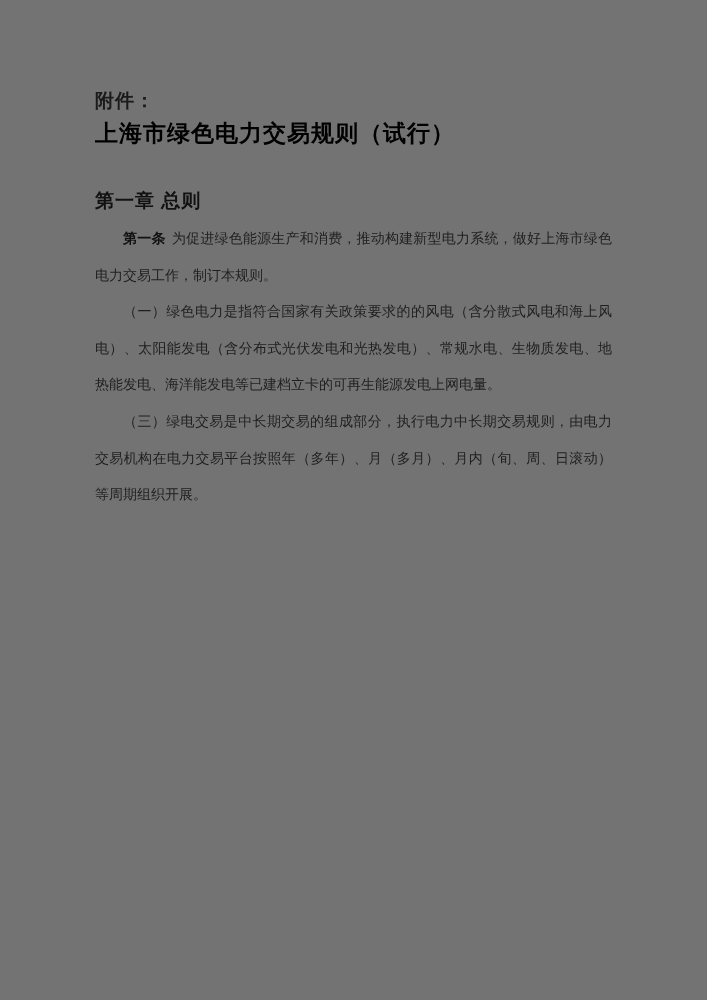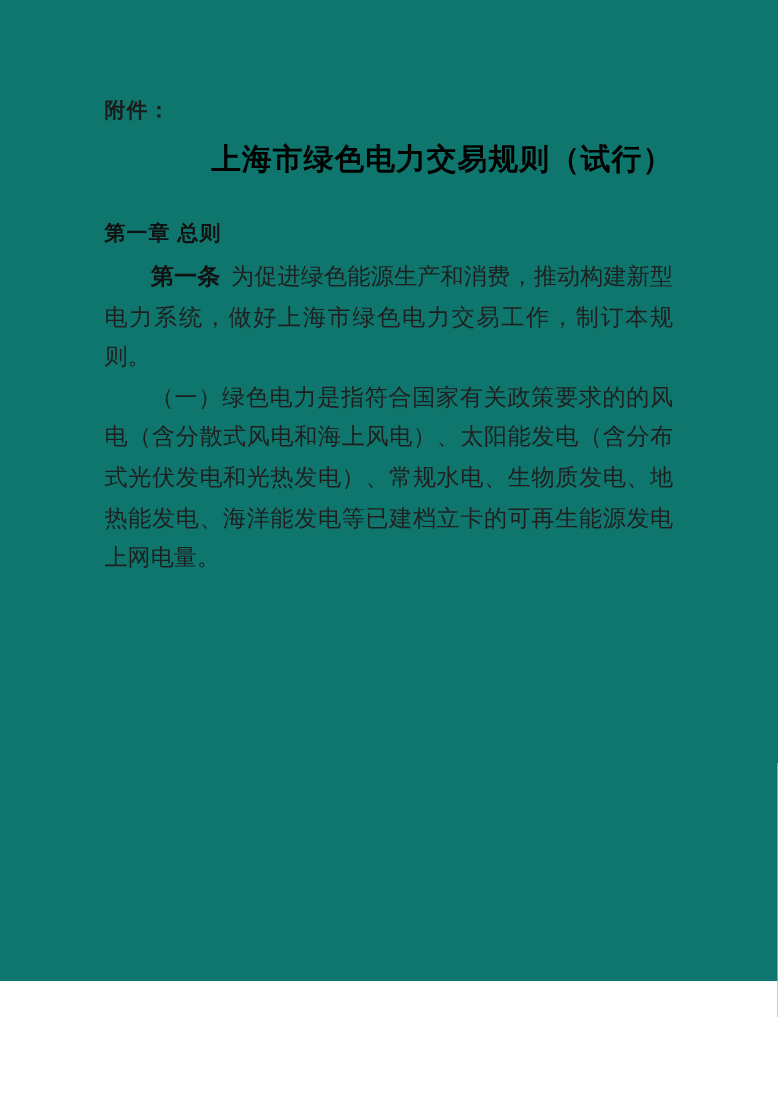--- a/index.html
+++ b/index.html
@@ -3,64 +3,63 @@
 <meta charset="utf-8">
 <style>
   html, body {
     margin: 0;
     padding: 0;
     background: #ffffff;
   }
   .page {
     position: relative;
     width: 707px;
-    height: 892px;
+    height: 1000px;
     margin: 0 auto;
-    background: #0f766e;
+    background: #737373;
     overflow: hidden;
     font-family: "Liberation Serif", serif;
     color: #1c1c1c;
   }
   .content {
     padding: 90px 95px 0 95px; 
   }
   .attachment-label {
     font-family: "Liberation Sans", sans-serif;
     font-weight: 700;
     font-size: 19px;
     line-height: 22px;
     color: #1a1a1a;
     letter-spacing: 1px;
   }
   .doc-title {
-    margin-top: 12px;
-    text-align: right;
+    text-align: left;
     font-family: "Liberation Serif", serif;
     font-weight: 700;
-    font-size: 27px;
+    font-size: 23px;
     line-height: 43px;
     color: #000000;
     letter-spacing: 1px;
   }
   .chapter-heading {
     margin-top: 34px;
     text-align: left;
     font-family: "Liberation Sans", sans-serif;
     font-weight: 700;
     font-size: 19px;
     line-height: 24px;
     color: #111111;
     letter-spacing: 1px;
   }
   .body-text {
     margin-top: 8px;
   }
   .body-text p {
     margin: 0;
-    font-size: 21px;
+    font-size: 14px;
     line-height: 36.6px;
     text-align: justify;
     text-justify: inter-character;
     text-indent: 2em;
     color: #1f1f1f;
     word-break: break-all;
   }
   .body-text p .lead {
     font-weight: 700;
     margin-right: 0.45em;
@@ -84,16 +83,17 @@
     <div class="body-text">
 
       <p>
         <span class="lead">第一条</span><span>为促进绿色能源生产和消费，推动构建新型电力系统，做好上海市绿色电力交易工作，制订本规则。</span>
       </p>
 
 
       <p>（一）绿色电力是指符合国家有关政策要求的的风电（含分散式风电和海上风电）、太阳能发电（含分布式光伏发电和光热发电）、常规水电、生物质发电、地热能发电、海洋能发电等已建档立卡的可再生能源发电上网电量。</p>
 
 
+      <p>（三）绿电交易是中长期交易的组成部分，执行电力中长期交易规则，由电力交易机构在电力交易平台按照年（多年）、月（多月）、月内（旬、周、日滚动）等周期组织开展。</p>
 
     </div>
   </div>
 </div>
 
 </body></html>

